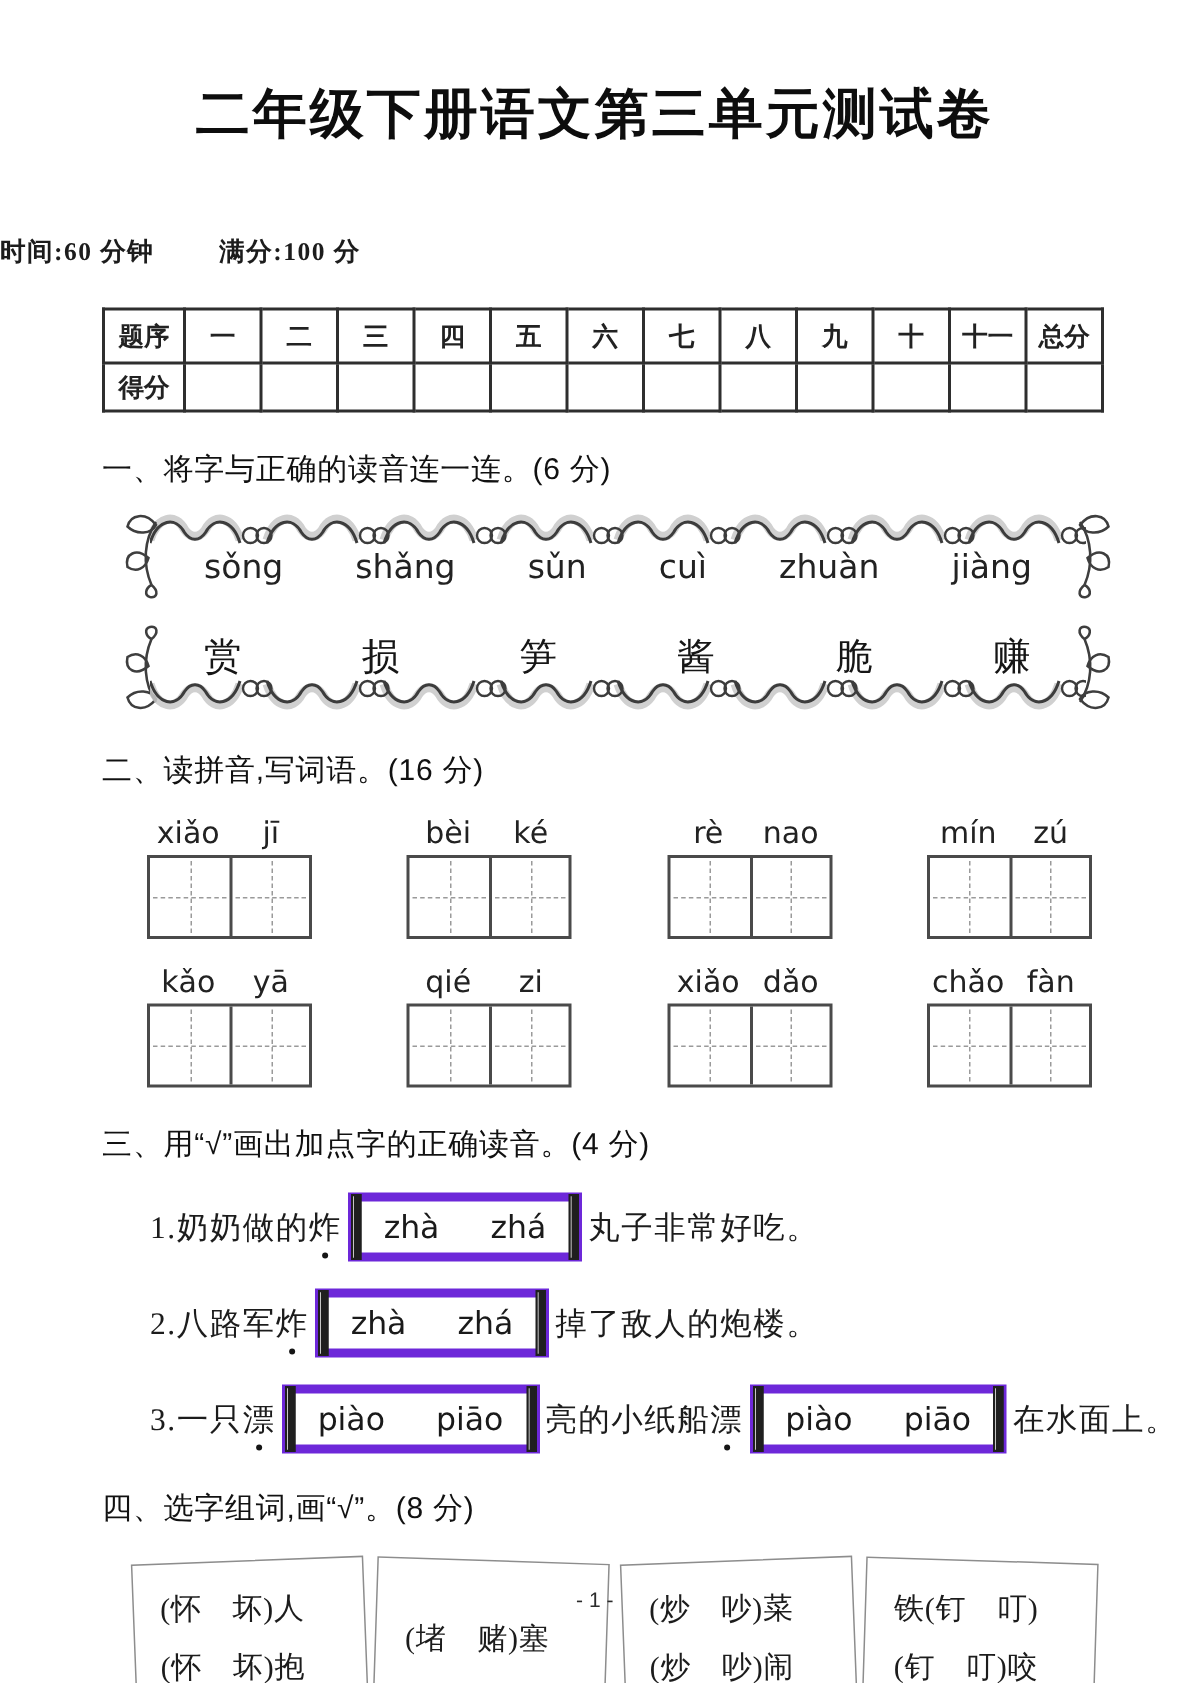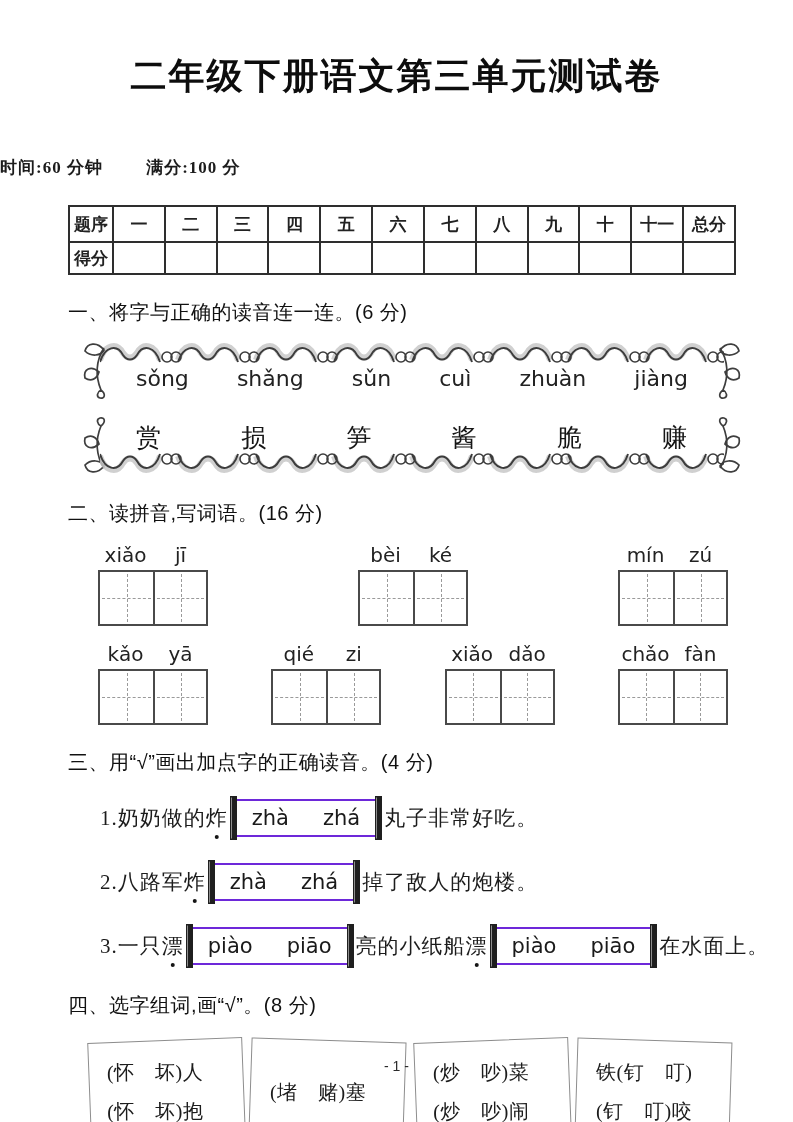--- a/index.html
+++ b/index.html
@@ -24,21 +24,21 @@
   
   table.score {
     border-collapse:collapse; table-layout:fixed;
     margin:26px 0 0 68px; width:668px;
   }
   table.score td {
     border:2px solid #2e2e2e; text-align:center; vertical-align:middle;
     font-size:17px; height:36px; font-weight:bold; color:#222;
   }
   table.score tr + tr td { height:32px; }
-  table.score td.lab { width:44px; }
+  table.score td.lab { width:54px; }
 
   
   .sec-heading {
     font-family:"Liberation Sans", sans-serif; font-weight:normal;
     font-size:20px; margin:24px 0 0 68px; color:#111; letter-spacing:0.5px;
   }
 
   
   .banner { position:relative; width:648px; margin:14px 0 0 88px; }
   .banner .wave { display:block; margin:0 auto; }
@@ -79,21 +79,21 @@
   }
 
   
   .s3-item {
     display:flex; align-items:center; margin:20px 0 0 100px;
     font-size:21px; height:44px;
   }
   .s3-item .txt { letter-spacing:1px; }
   .opt-banner {
     position:relative; display:inline-flex; align-items:center;
-    border:2px solid #6d28d9; background:#fff;
+    border:6px solid #6d28d9; background:#fff;
     padding:5px 18px; margin:0 4px; gap:34px;
   }
   .opt-banner::before, .opt-banner::after {
     content:''; position:absolute; top:-5px; bottom:-5px; width:7px;
     background:#1f1f1f; box-shadow:inset 0 0 0 1.5px #1f1f1f, inset 2px 0 0 #fff;
   }
   .opt-banner::before { left:-4px; }
   .opt-banner::after  { right:-4px; }
   .opt-banner .pinyin { font-size:21px; color:#1a1a1a; }
   .dotted { position:relative; display:inline-block; }
@@ -311,20 +311,30 @@
           <span>bèi</span>
           <span>ké</span>
         </div>
         <div class="tzg">
           <div class="cell"></div>
           <div class="cell"></div>
         </div>
       </div>
       <div class="word-group">
         <div class="p-labels pinyin">
+          <span>rè</span>
+          <span>nao</span>
+        </div>
+        <div class="tzg">
+          <div class="cell"></div>
+          <div class="cell"></div>
+        </div>
+      </div>
+      <div class="word-group">
+        <div class="p-labels pinyin">
           <span>mín</span>
           <span>zú</span>
         </div>
         <div class="tzg">
           <div class="cell"></div>
           <div class="cell"></div>
         </div>
       </div>
     </div>
 

